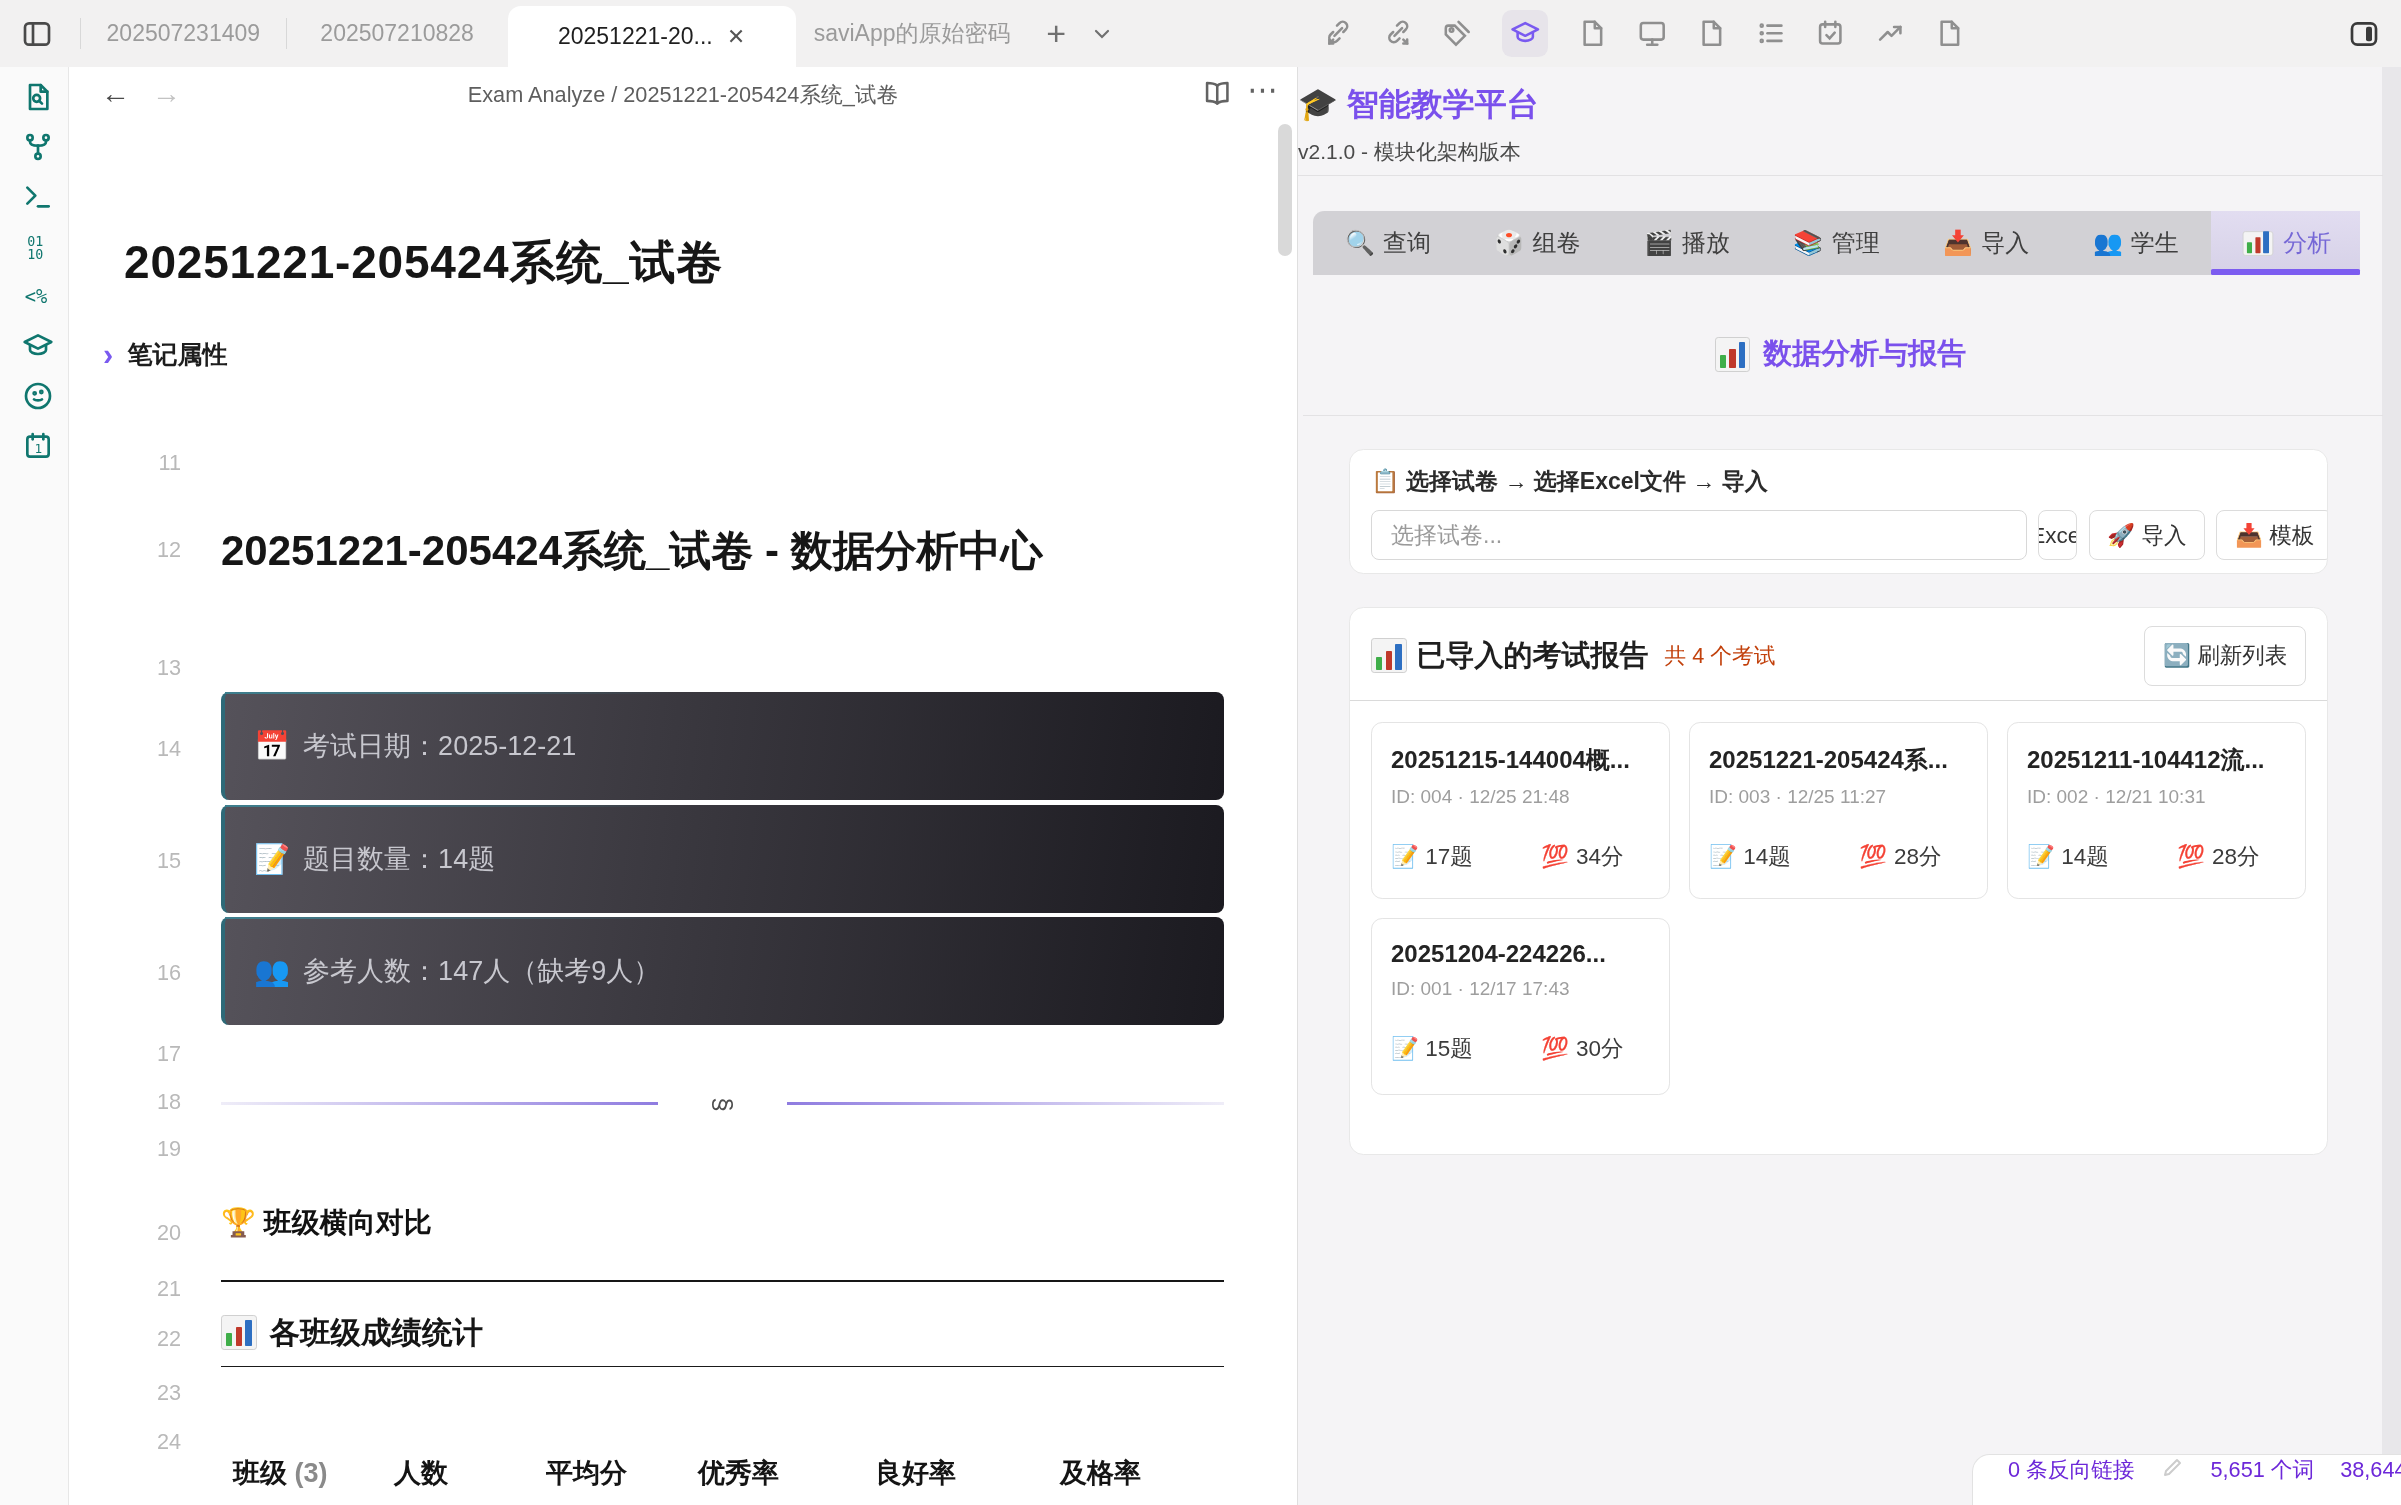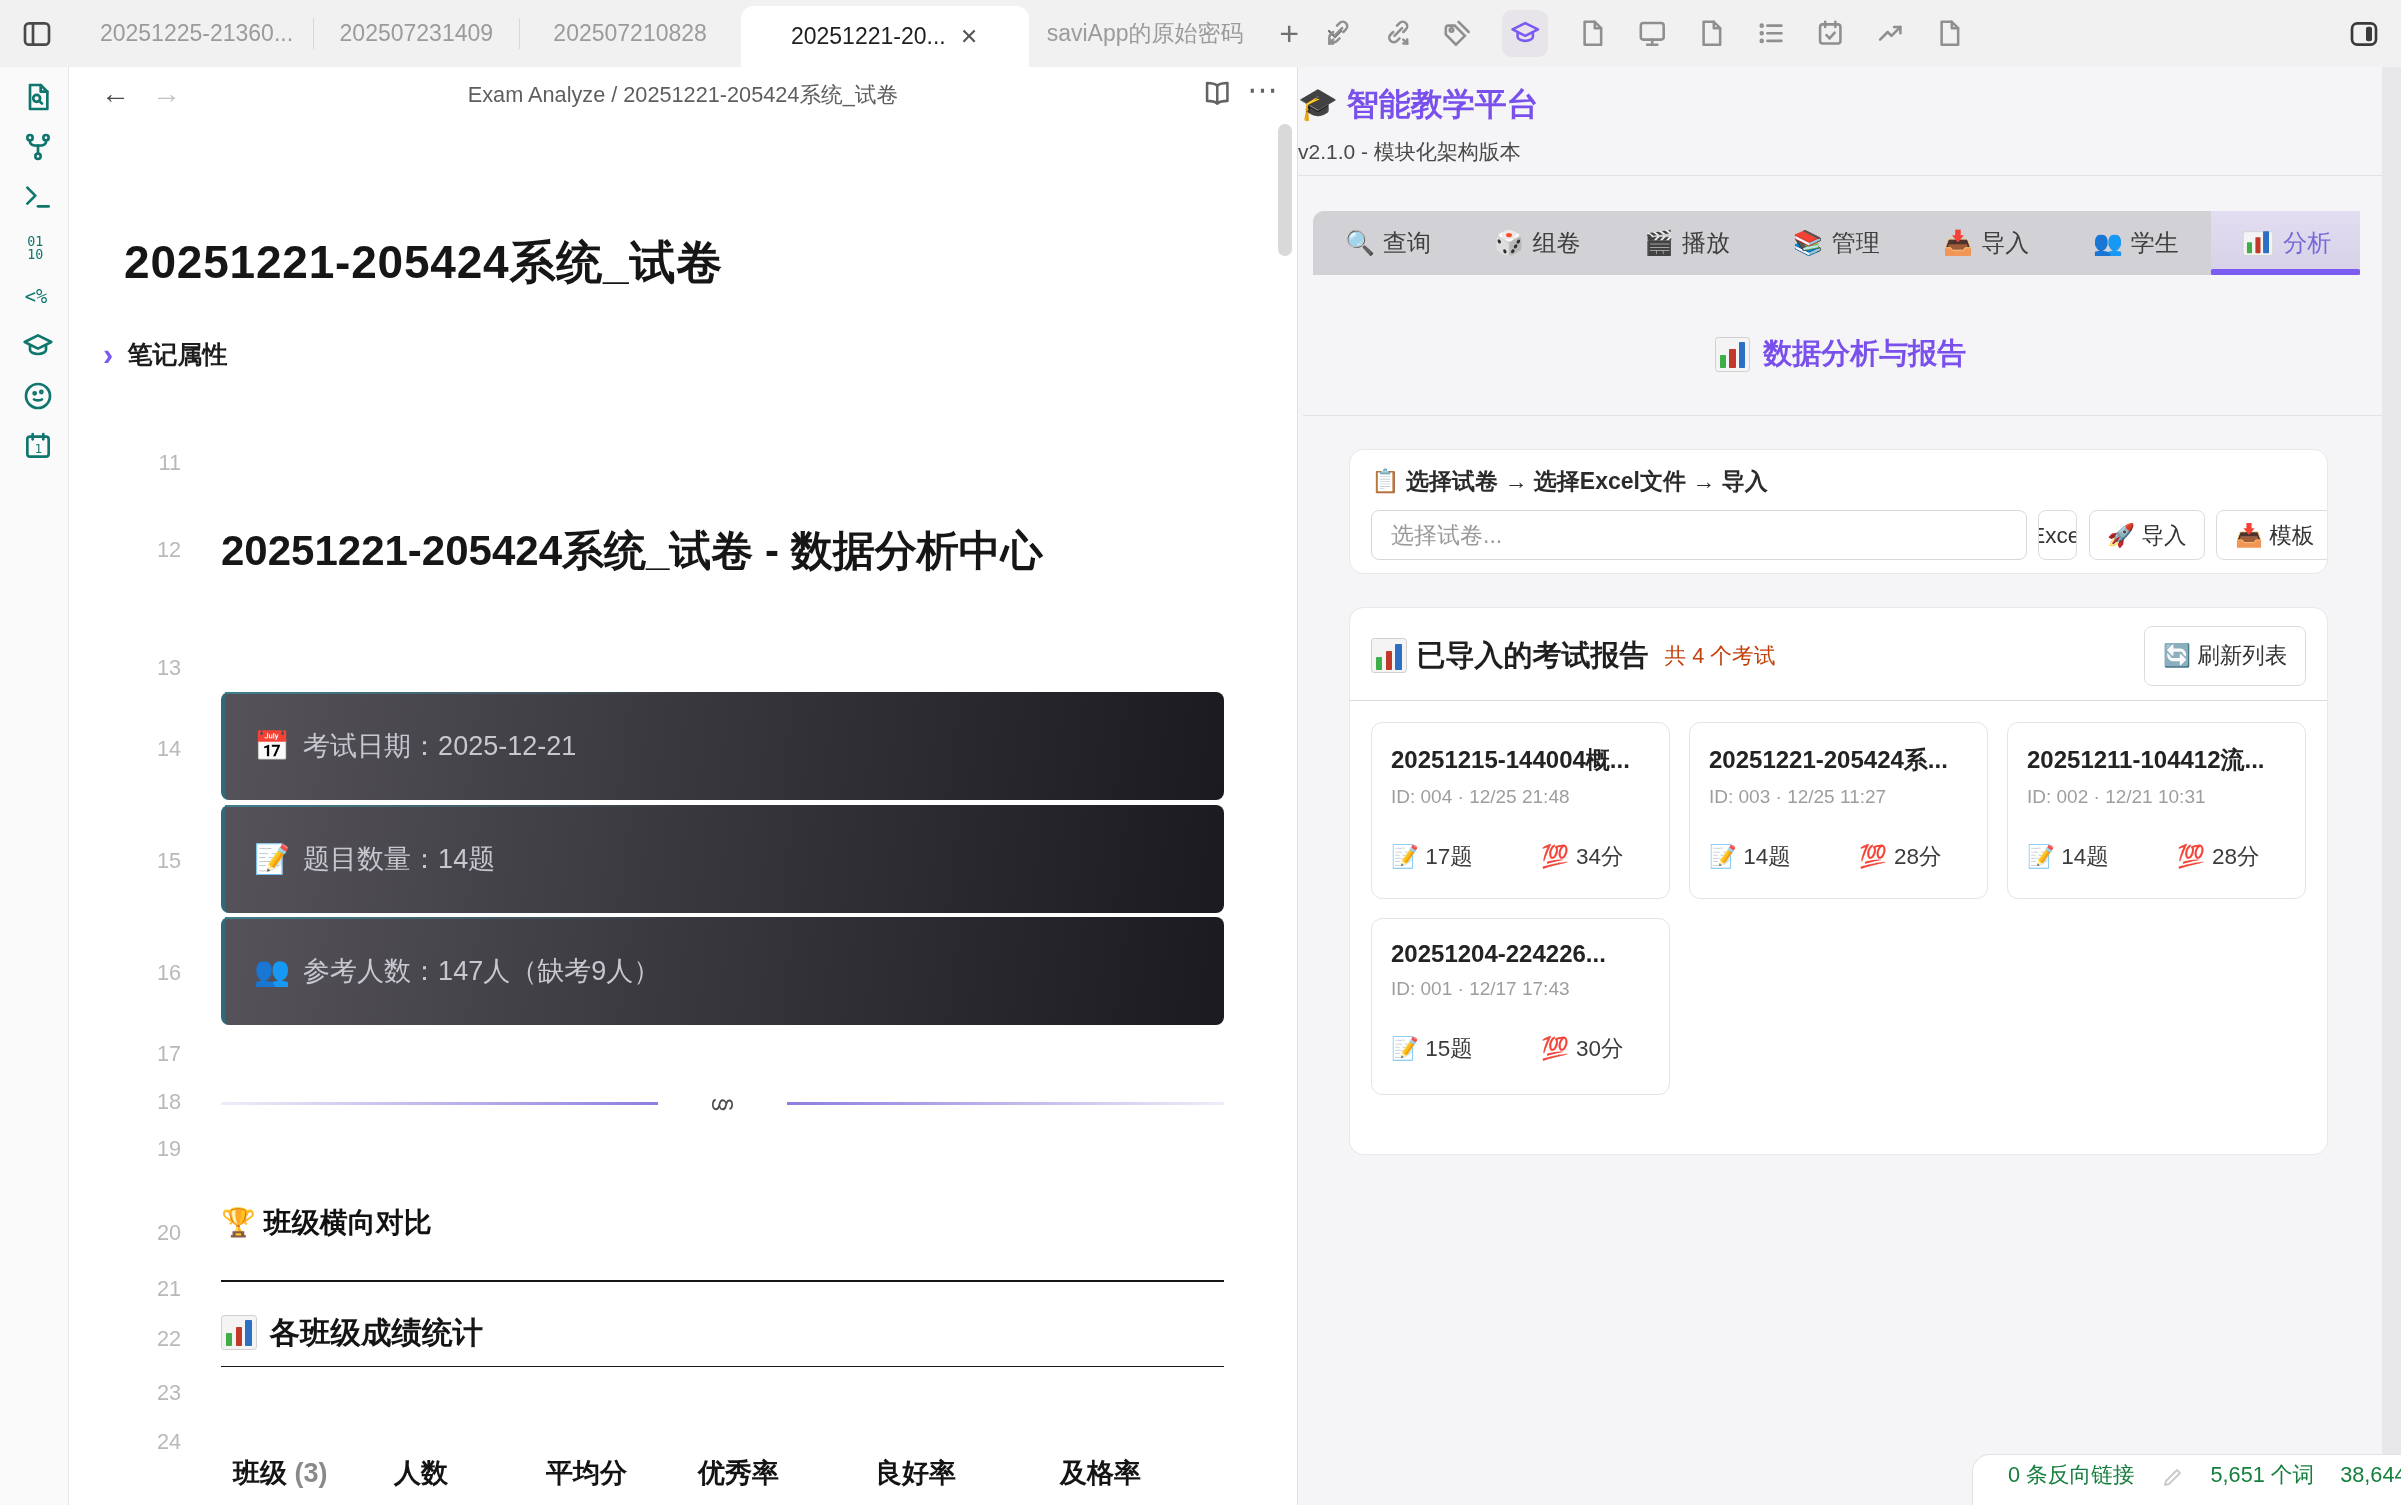--- a/index.html
+++ b/index.html
@@ -118,38 +118,35 @@
   .rc-div { border-top:1.6px solid #dadada; margin:0 0 0 0; }
   .rc-grid { display:grid; grid-template-columns:repeat(3,1fr); gap:19px; padding:21px; }
   .rpt { background:#fff; border:1.6px solid #e4e4e4; border-radius:11.2px; height:177px; padding:21px 19px; cursor:pointer; }
   .rpt-title { font-size:24px; font-weight:bold; color:#232323; white-space:nowrap; overflow:hidden; }
   .rpt-id { margin-top:9.6px; font-size:19px; color:#9e9e9e; }
   .rpt-stats { margin-top:33px; display:flex; gap:69px; font-size:22.5px; color:#3c3c3c; }
 
   
   .statusbar { position:absolute; right:0; bottom:0; left:1972px; height:51px; background:#fff;
     border:0.8px solid #e2e2e2; border-right:none; border-bottom:none; border-radius:17.7px 0 0 0;
-    display:flex; align-items:flex-end; gap:26px; padding:0 24px 16px 35px; color:#15803d; font-size:21.7px; z-index:5; white-space:nowrap; }
+    display:flex; align-items:flex-start; gap:26px; padding:0 24px 16px 35px; color:#6d28d9; font-size:21.7px; z-index:5; white-space:nowrap; }
   .sb-pencil { color:#cccccc; }
 </style>
 </head>
 <body>
 
 <div class="titlebar">
   <span class="tb-toggle">
     <svg width="32" height="32" viewBox="0 0 24 24" fill="none" stroke="currentColor" stroke-width="2" stroke-linecap="round">
         <rect x="3" y="4" width="18" height="16" rx="3"></rect>
         <line x1="9" y1="5" x2="9" y2="19"></line>
       </svg>
   </span>
 
   <div class="tabs">
-    <div class="tab" style="width:233px">
-        <span>20251225-21360...</span>
-      </div>
     <div class="tab-div"></div>
     <div class="tab" style="width:205px">
         <span>202507231409</span>
       </div>
     <div class="tab-div"></div>
     <div class="tab" style="width:221px">
         <span>202507210828</span>
       </div>
     <div class="tab active" style="width:288px">
       <span>20251221-20...</span>

